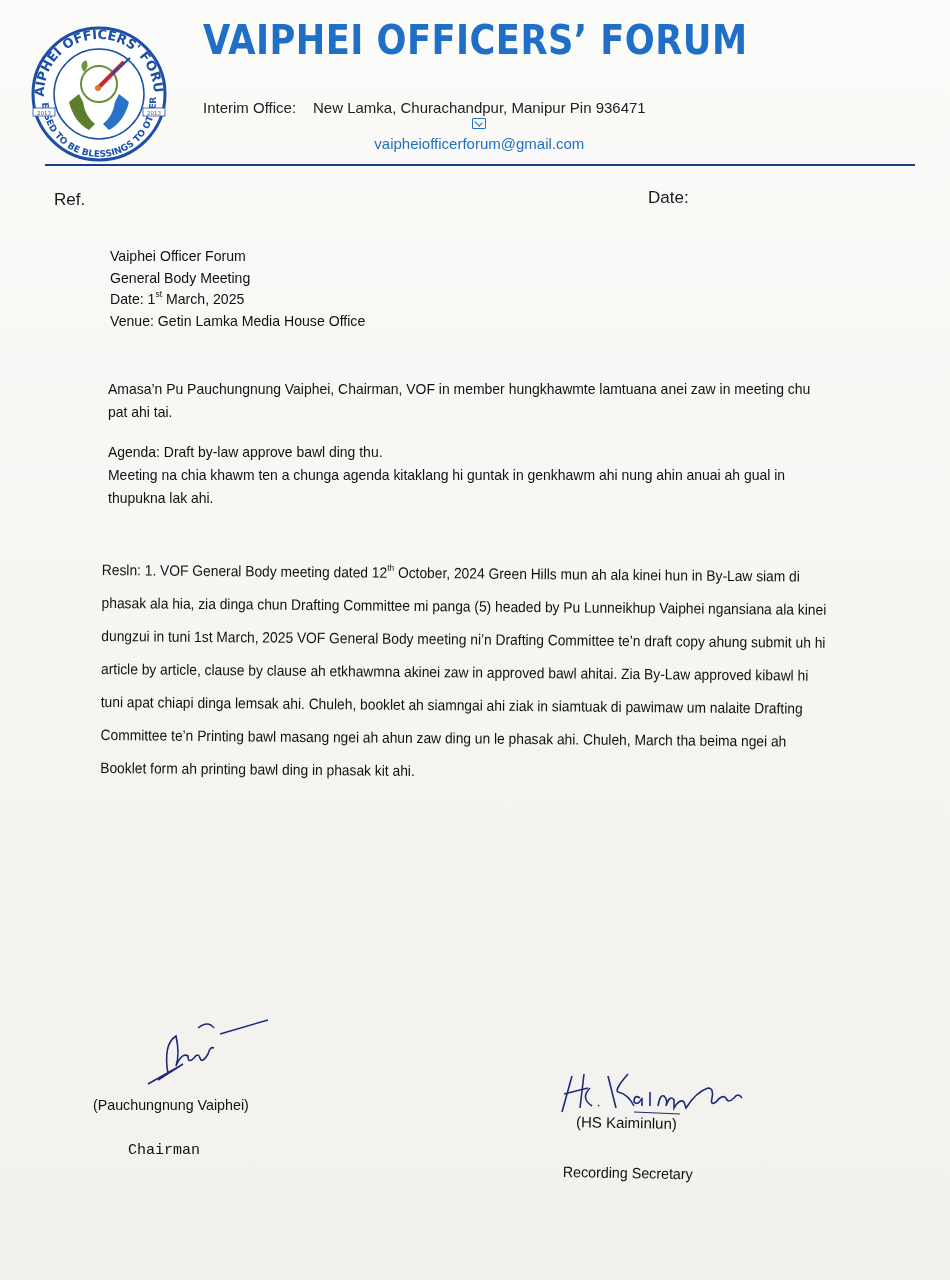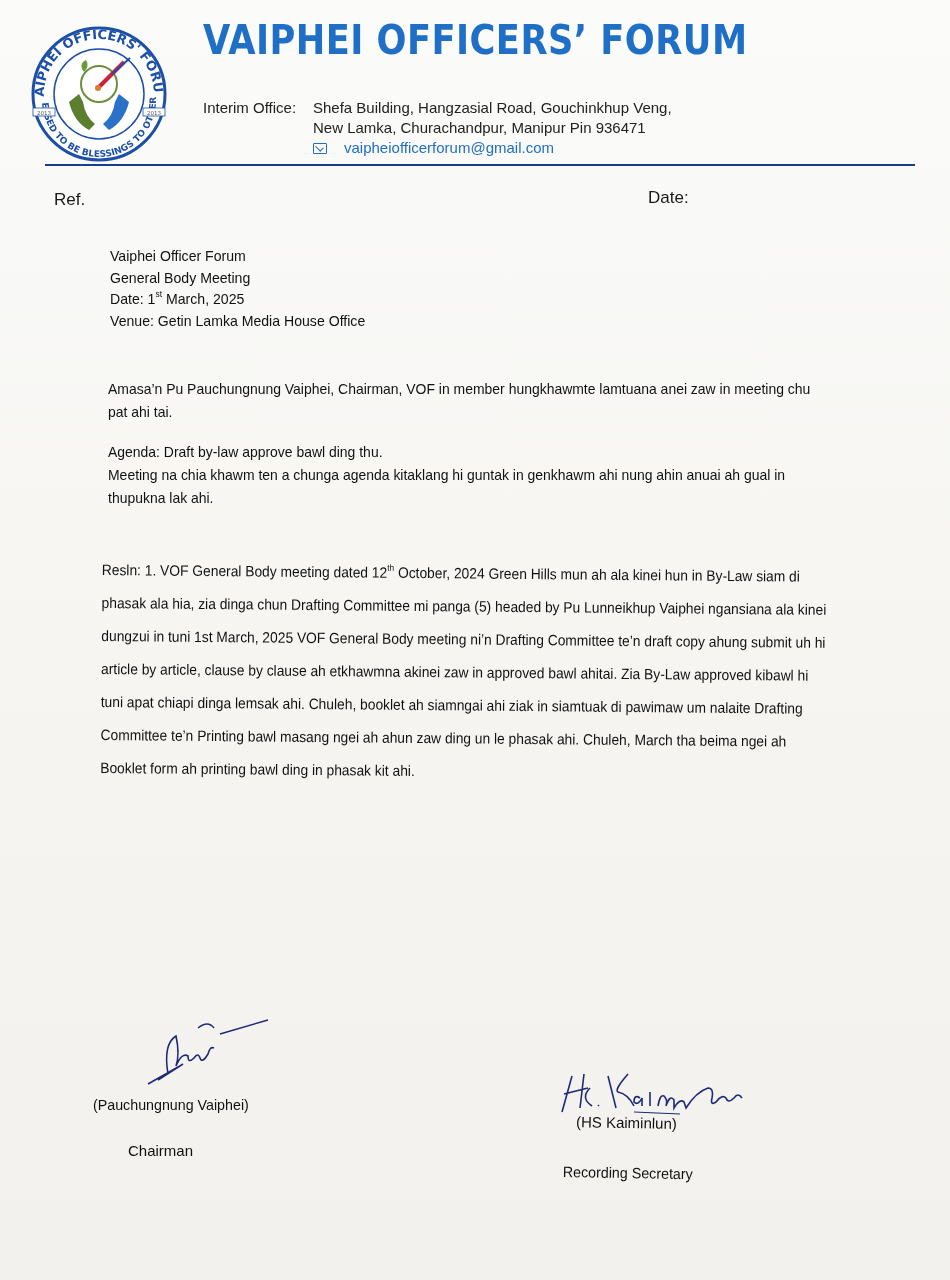--- a/index.html
+++ b/index.html
@@ -7,37 +7,37 @@
   .page { position:absolute; left:0; top:0; width:950px; height:1280px; background:linear-gradient(180deg,#fbfbf9 0%,#f5f4f1 60%,#f2f1ed 100%); }
   .logo { position:absolute; left:14px; top:22px; width:170px; height:140px; }
   .org-title { position:absolute; left:203px; top:16px; font-family:"DejaVu Sans", sans-serif; font-weight:bold; font-size:41px; letter-spacing:0.5px; color:#1f6fc6; transform:scaleX(0.86); transform-origin:left top; white-space:nowrap; }
   .motto-row { position:absolute; left:203px; top:75px; display:flex; align-items:center; }
   .motto { font-family:"DejaVu Sans", sans-serif; font-size:14px; color:#3d3d1a; transform:scaleX(0.8); transform-origin:left center; white-space:nowrap; width:265px; }
   .motto-bar { display:flex; height:4px; margin-left:2px; }
   .bar-seg { height:4px; }
   .office { position:absolute; left:203px; top:98px; font-size:15px; color:#222; line-height:20px; }
   .office-label { position:absolute; left:0; top:0; white-space:nowrap; }
   .office-lines { position:absolute; left:110px; top:0; white-space:nowrap; }
-  .email-row { display:flex; align-items:center; gap:17px; color:#1f6fc6; }
+  .email-row { display:flex; align-items:center; gap:5px; color:#1f6fc6;flex-direction:column; }
   .email-icon { width:12px; height:9px; border:1px solid #1f6fc6; border-radius:1px; position:relative; }
   .email-icon:after { content:""; position:absolute; left:2px; top:1px; width:6px; height:4px; border-bottom:1px solid #1f6fc6; border-right:1px solid #1f6fc6; transform:rotate(45deg); }
   .rule { position:absolute; left:45px; top:164px; width:870px; height:2px; background:#1a3f8a; }
   .ref { position:absolute; left:45px; top:190px; font-size:17px;margin-left:9px; }
   .date-label { position:absolute; left:648px; top:188px; font-size:17px; }
   .doc { font-family:"Liberation Sans", sans-serif; font-size:15px; color:#111; }
   .meeting-block { position:absolute; left:110px; top:245px; line-height:21.5px; transform:scaleX(0.94); transform-origin:left top; }
   .para { position:absolute; left:108px; width:760px; line-height:23px; transform:scaleX(0.93); transform-origin:left top; }
   .p1 { top:377px; }
   .p2 { top:440px; }
   .resln { position:absolute; left:102px; top:553px; width:790px; line-height:33px; transform:scaleX(0.92) rotate(0.5deg); transform-origin:left top; }
   sup { font-size:9px; vertical-align:7px; line-height:0; }
   .sig1 { position:absolute; left:138px; top:1012px; width:140px; height:80px; }
   .sig2 { position:absolute; left:550px; top:1068px; width:220px; height:50px; }
   .name1 { position:absolute; left:93px; top:1096px; font-size:15px; transform:scaleX(0.95); transform-origin:left top; }
-  .role1 { position:absolute; left:128px; top:1142px; font-size:15px; }
+  .role1 { position:absolute; left:128px; top:1142px; font-size:15px;font-family:Liberation Mono, monospace; }
   .name2 { position:absolute; left:576px; top:1114px; font-size:15px; transform:rotate(1deg); }
   .role2 { position:absolute; left:563px; top:1163px; font-size:15px; transform:rotate(1deg) scaleX(0.95); transform-origin:left top; }
 </style>
 </head>
 <body>
 
 <div class="page">
 
   <svg class="logo" viewBox="0 0 170 140">
     <defs>
@@ -60,21 +60,20 @@
     <path d="M55,80 q5,20 20,28 l6,-6 q-10,-8 -12,-22 l-4,-8 z" fill="#5b7f2e"></path>
     <path d="M115,80 q-5,20 -20,28 l-6,-6 q10,-8 12,-22 l4,-8 z" fill="#2a72c9"></path>
   </svg>
 
   <div class="org-title">VAIPHEI OFFICERS’ FORUM</div>
 
 
   <div class="office">
     <span class="office-label">Interim Office:</span>
     <div class="office-lines">
-      <div>Shefa Building, Hangzasial Road, Gouchinkhup Veng,</div>
       <div>New Lamka, Churachandpur, Manipur Pin 936471</div>
       <div class="email-row">
         <span class="email-icon"></span>
         <span>vaipheiofficerforum@gmail.com</span>
       </div>
     </div>
   </div>
 
   <div class="rule"></div>
 

